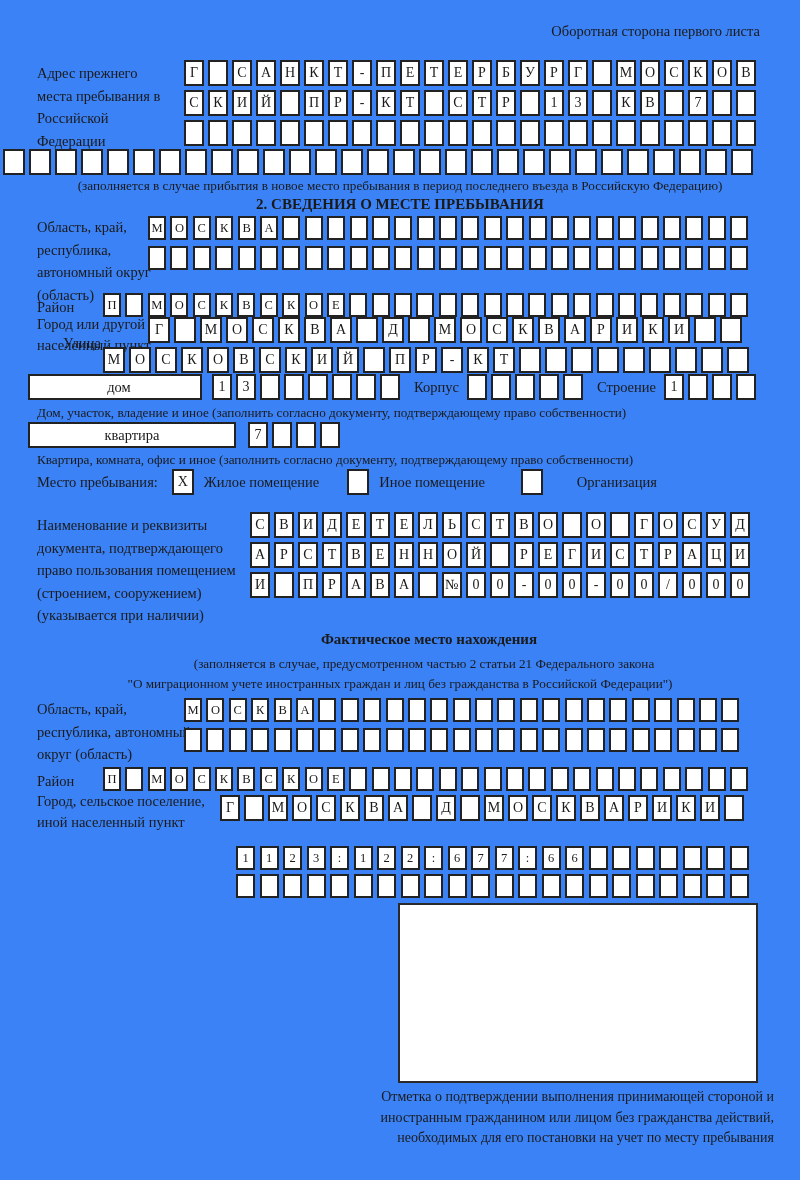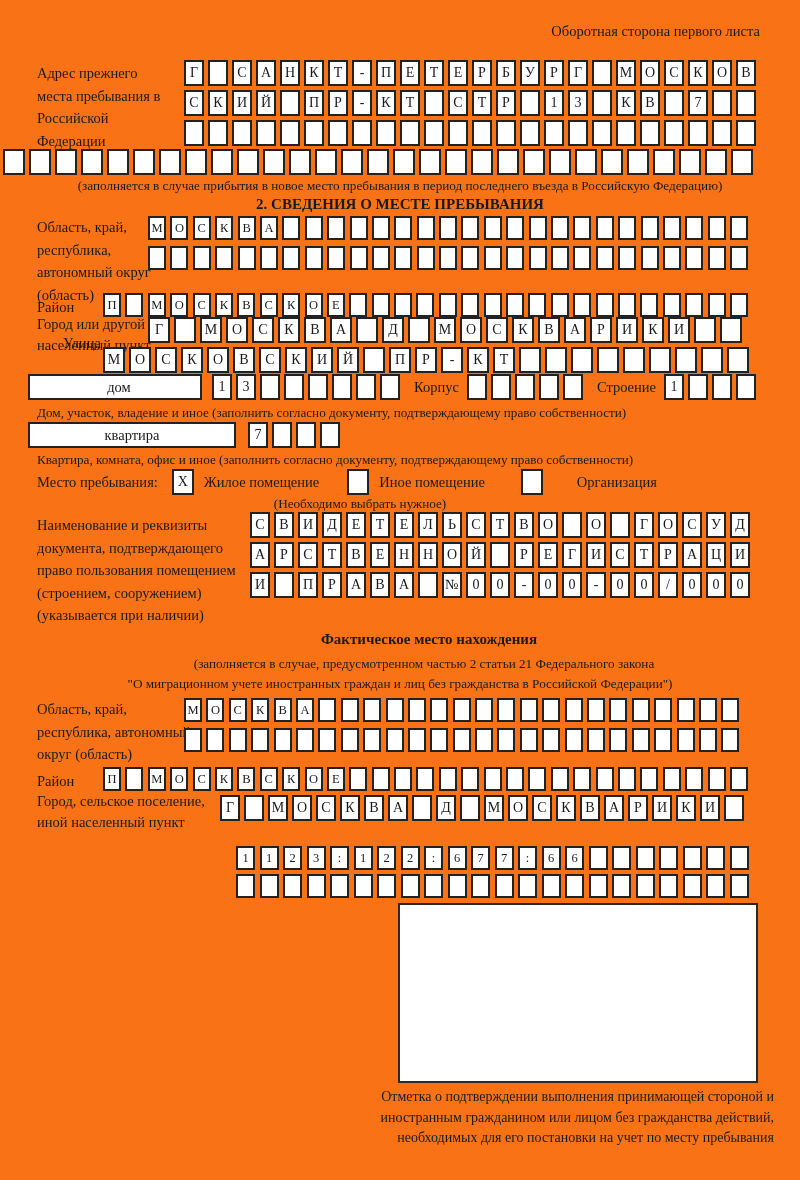--- a/index.html
+++ b/index.html
@@ -1,16 +1,16 @@
 <!DOCTYPE html>
 <html><head>
 <meta charset="utf-8">
 <style>
   html,body{margin:0;padding:0;background:#ffffff;}
-  .sheet{position:relative;width:800px;height:1180px;background:#f97316;
+  .sheet{position:relative;width:800px;height:1180px;background:#3b82f6;
          font-family:"Liberation Serif",serif;color:#1a1a1a;overflow:hidden;}
   .abs{position:absolute;}
   .lbl{font-size:14.5px;line-height:22.5px;}
   .note{font-size:13.2px;line-height:16px;}
   .center{text-align:center;width:800px;left:0;}
   .title{font-weight:bold;font-size:15px;}
   .boxrow{display:flex;}
   .cell{border:2px solid #222;display:flex;align-items:center;justify-content:center;
         box-sizing:content-box;background:#fff;}
   
@@ -338,21 +338,20 @@
 
   <div class="abs inlinerow" style="top:469px;left:37px;">
     <div class="lbl">Место пребывания:</div>
     <div class="chk" style="margin-left:14px;">X</div>
     <div class="lbl" style="margin-left:10px;">Жилое помещение</div>
     <div class="chk" style="margin-left:28px;"></div>
     <div class="lbl" style="margin-left:10px;">Иное помещение</div>
     <div class="chk" style="margin-left:36px;"></div>
     <div class="lbl" style="margin-left:34px;">Организация</div>
   </div>
-  <div class="abs note" style="top:496px;left:0;width:720px;text-align:center;">(Необходимо выбрать нужное)</div>
 
   <div class="abs lbl" style="top:514px;left:37px;width:205px;">Наименование и реквизиты документа, подтверждающего право пользования помещением (строением, сооружением) (указывается при наличии)</div>
   <div class="abs boxrow szA" style="top:512px;left:250px;">
       <span class="cell">С</span>
       <span class="cell">В</span>
       <span class="cell">И</span>
       <span class="cell">Д</span>
       <span class="cell">Е</span>
       <span class="cell">Т</span>
       <span class="cell">Е</span>

